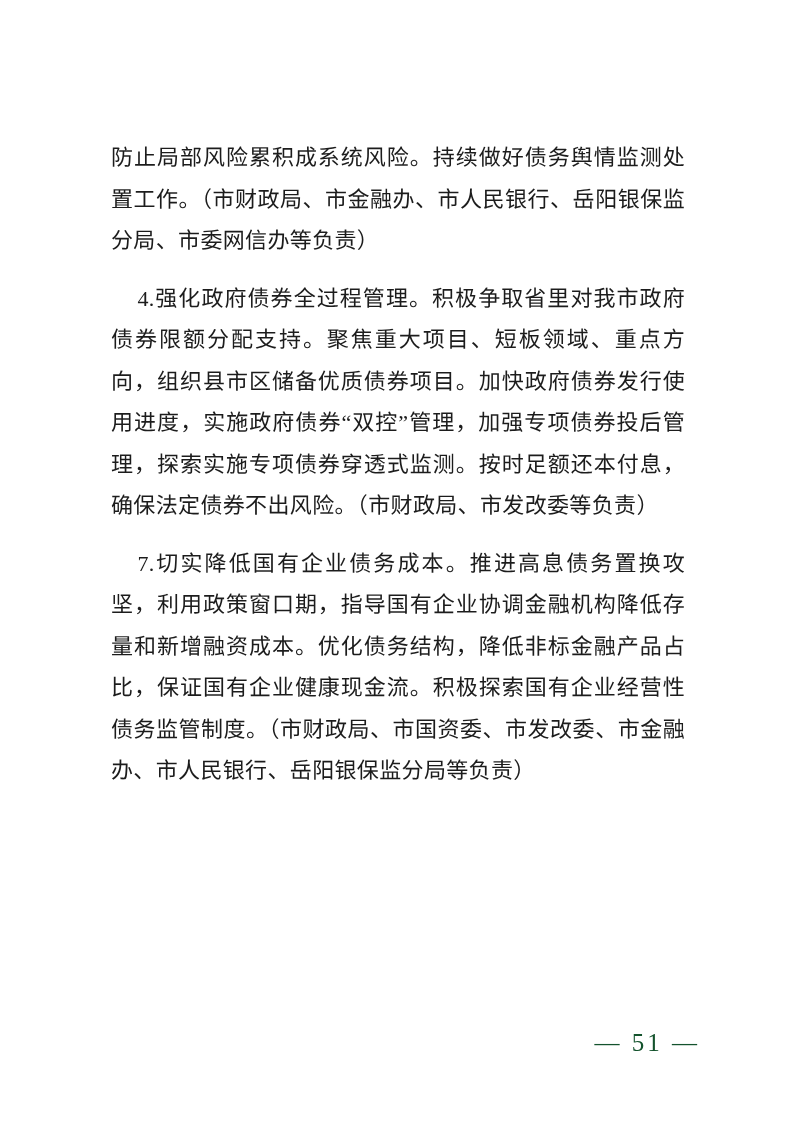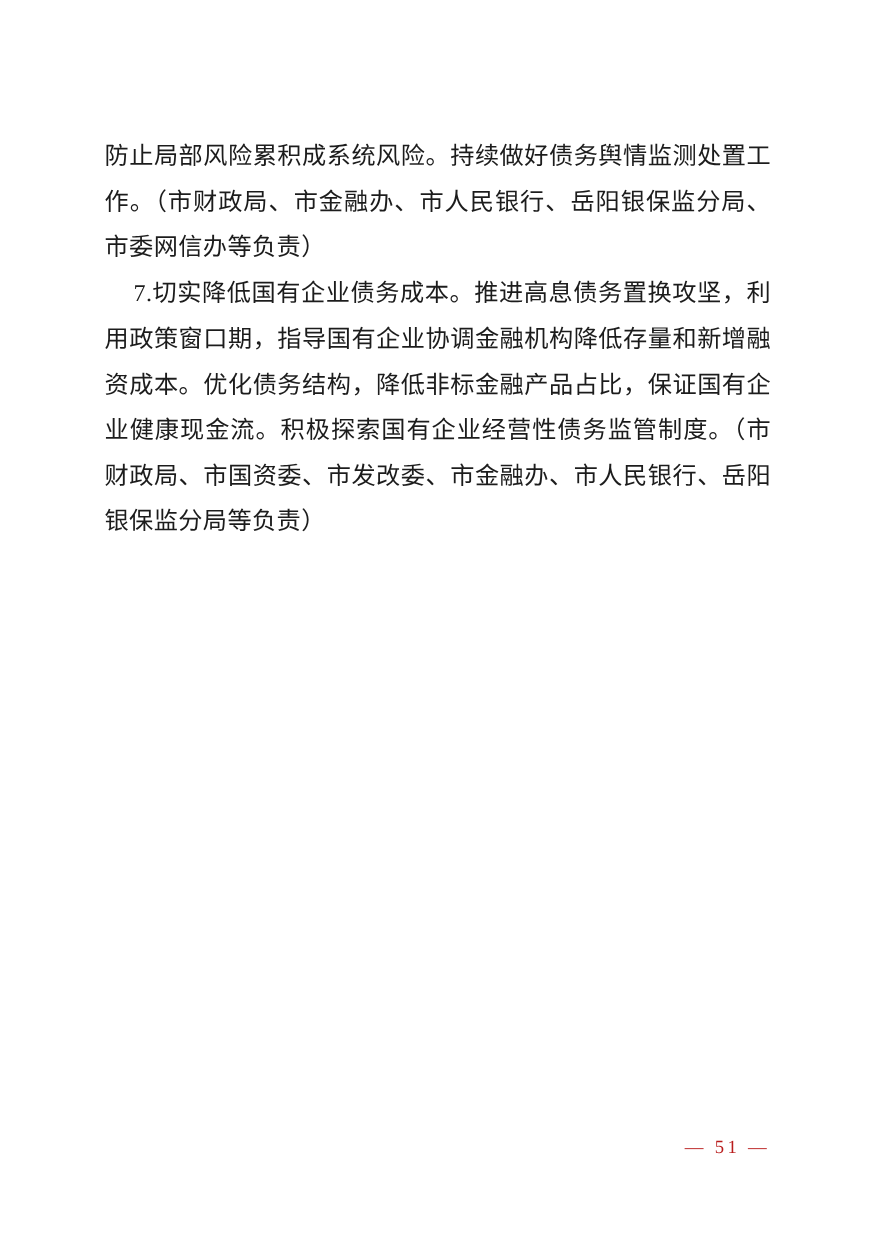--- a/index.html
+++ b/index.html
@@ -15,48 +15,49 @@
     overflow: hidden;
     font-family: "Liberation Serif", "DejaVu Serif", serif;
   }
   .content {
     position: absolute;
     left: 95px;
     top: 121px;
     width: 606px;
   }
   .para {
-    margin: 0;
+    margin: 16px;
     font-size: 22px;
     line-height: 41.5px;
     color: #1c1c1c;
     text-align: justify;
     text-justify: inter-ideograph;
     letter-spacing: 0.35px;
     word-break: break-all;
   }
   .para.num-indent {
     text-indent: 1.2em;
   }
   .para.head-indent {
     text-indent: 2em;
   }
   .page-number {
     position: absolute;
     top: 1031px;
     right: 93px;
-    font-size: 17px;
+    font-size: 25px;
     line-height: 24px;
-    color: #b91c1c;
+    color: #14532d;
     letter-spacing: 3px;
     white-space: pre;
   }
 </style>
 </head>
 <body>
 
 <div class="page">
   <div class="content">
     <p class="para">防止局部风险累积成系统风险。持续做好债务舆情监测处置工作。（市财政局、市金融办、市人民银行、岳阳银保监分局、市委网信办等负责）</p>
+    <p class="para num-indent">4.强化政府债券全过程管理。积极争取省里对我市政府债券限额分配支持。聚焦重大项目、短板领域、重点方向，组织县市区储备优质债券项目。加快政府债券发行使用进度，实施政府债券“双控”管理，加强专项债券投后管理，探索实施专项债券穿透式监测。按时足额还本付息，确保法定债券不出风险。（市财政局、市发改委等负责）</p>
     <p class="para num-indent">7.切实降低国有企业债务成本。推进高息债务置换攻坚，利用政策窗口期，指导国有企业协调金融机构降低存量和新增融资成本。优化债务结构，降低非标金融产品占比，保证国有企业健康现金流。积极探索国有企业经营性债务监管制度。（市财政局、市国资委、市发改委、市金融办、市人民银行、岳阳银保监分局等负责）</p>
   </div>
   <div class="page-number">— 51 —</div>
 </div>
 
 </body></html>

